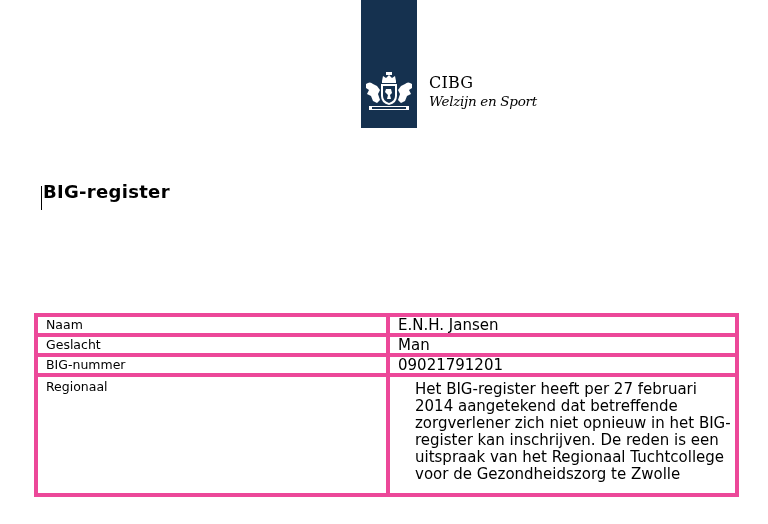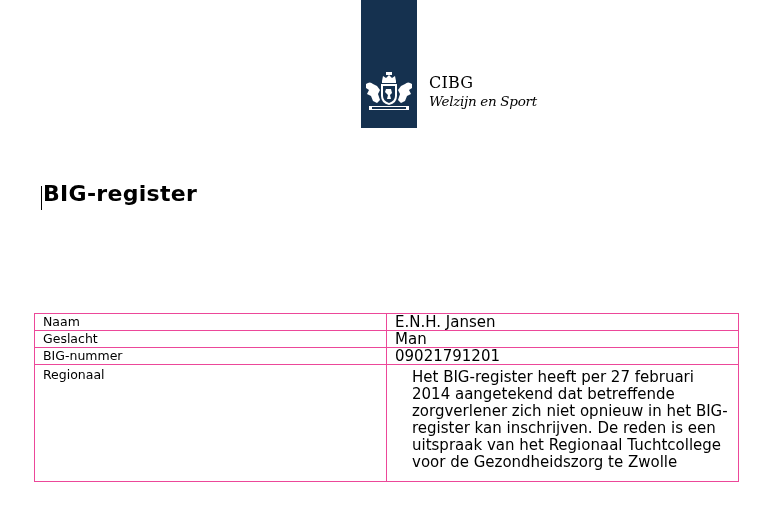--- a/index.html
+++ b/index.html
@@ -46,42 +46,42 @@
       font-size: 13.5px;
       font-style: italic;
       letter-spacing: -0.3px;
     }
     .title {
       position: absolute;
       left: 43px;
       top: 181px;
       font-family: "DejaVu Sans", sans-serif;
       font-weight: bold;
-      font-size: 22px;
+      font-size: 18px;
       letter-spacing: 0.3px;
     }
     .cursor {
       position: absolute;
       left: 41px;
       top: 186px;
       width: 1px;
       height: 24px;
       background: #000;
     }
     table.reg {
       position: absolute;
       left: 34px;
       top: 313px;
       width: 705px;
       border-collapse: collapse;
       font-family: "DejaVu Sans", sans-serif;
       font-size: 12.5px;
     }
     table.reg td {
-      border: 1px solid #ec4899;
+      border: 4px solid #ec4899;
       padding: 0 0 0 8px;
       height: 16px;
       line-height: 16px;
       vertical-align: top;
     }
     table.reg td.label {
       width: 343px;
     }
     table.reg td.value {
       font-size: 15px;

